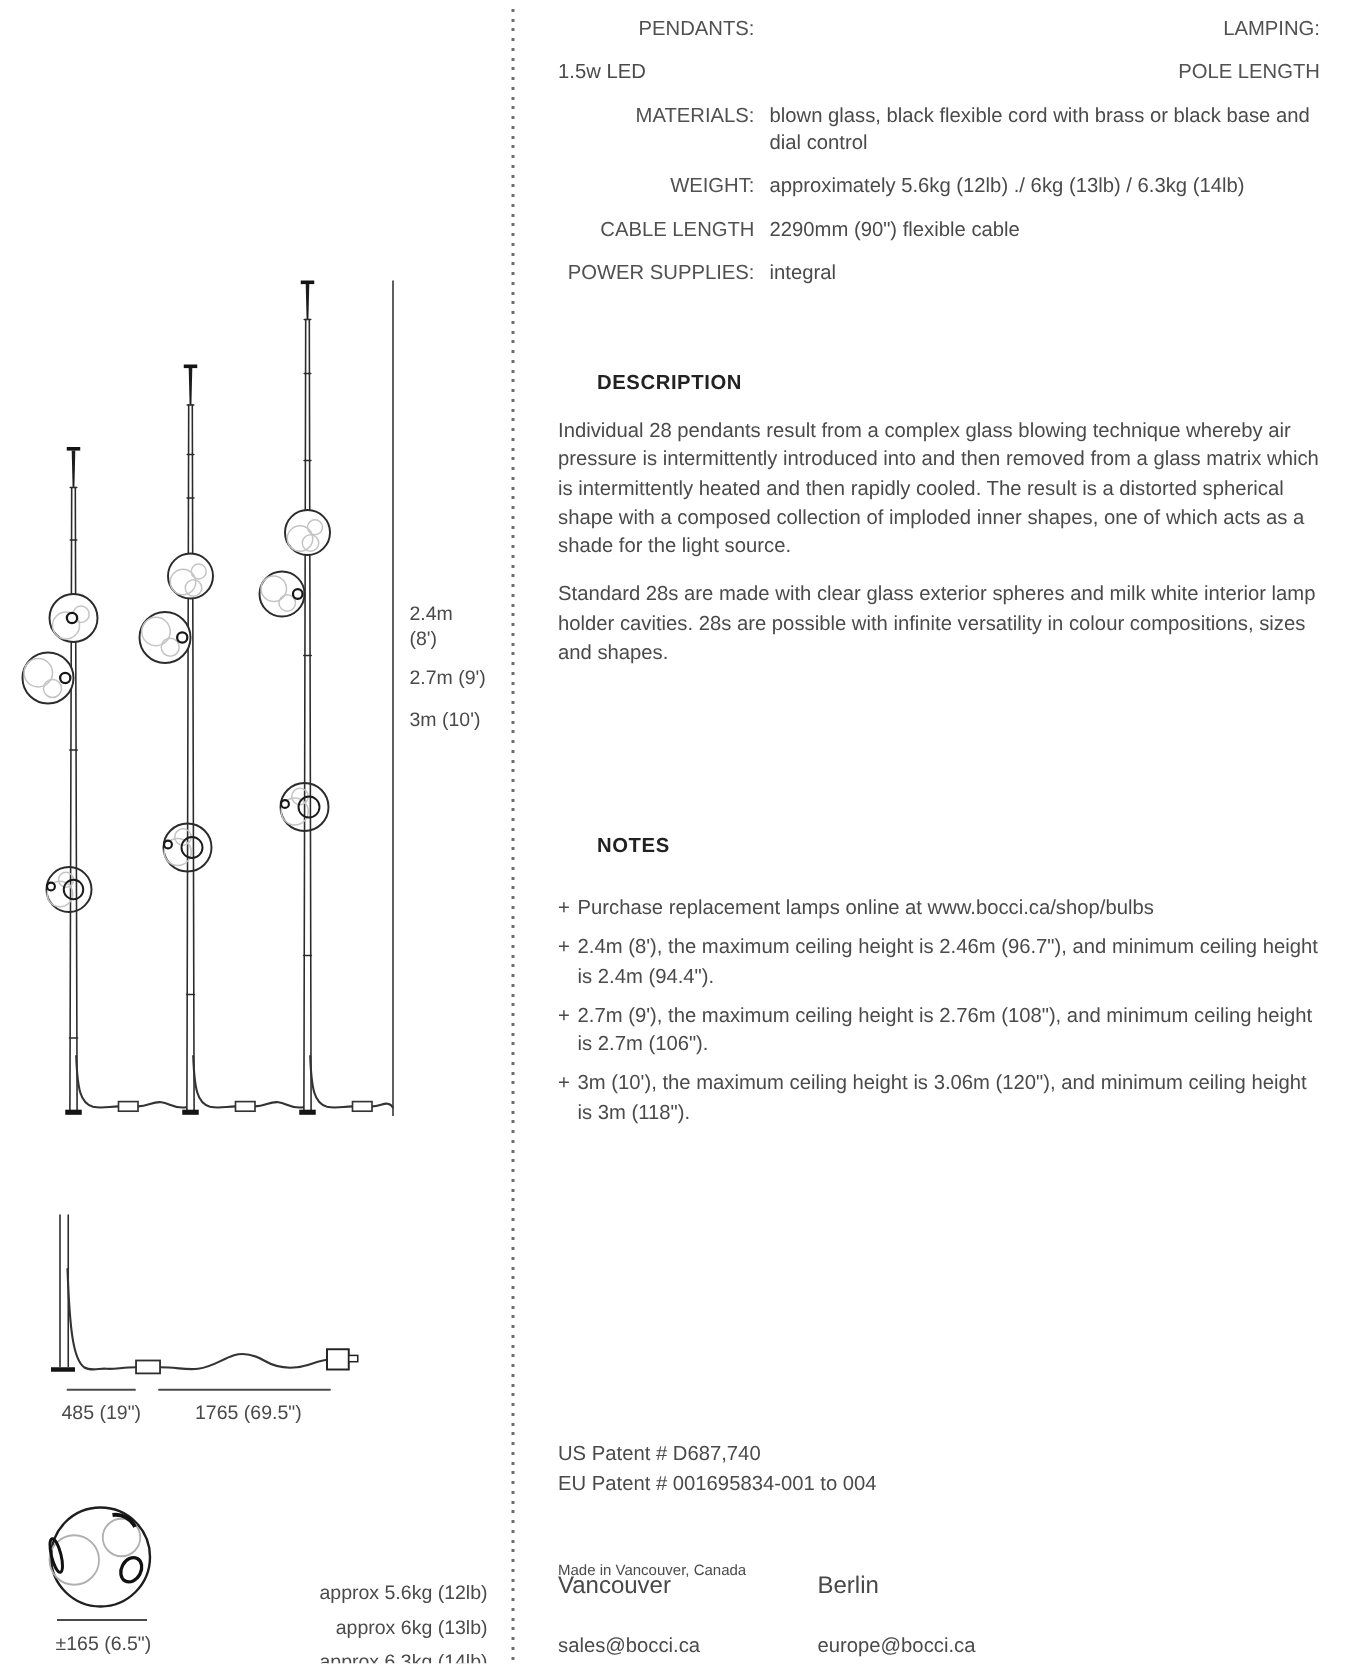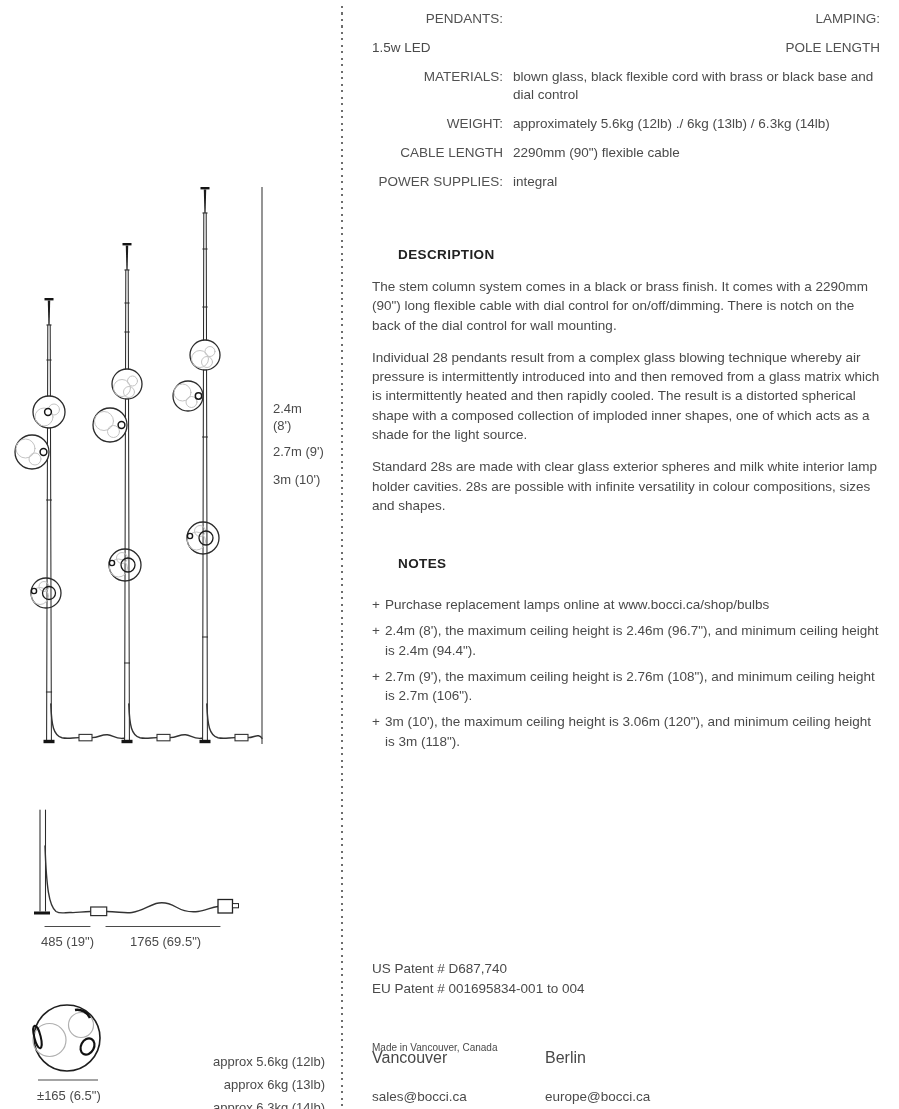--- a/index.html
+++ b/index.html
@@ -187,21 +187,20 @@
       <div class="spec-label">WEIGHT:</div>
       <div class="spec-value">approximately 5.6kg (12lb) ./ 6kg (13lb) / 6.3kg (14lb)</div>
       <div class="spec-label">CABLE LENGTH</div>
       <div class="spec-value">2290mm (90") flexible cable</div>
       <div class="spec-label">POWER SUPPLIES:</div>
       <div class="spec-value">integral</div>
     </div>
 
     <div class="description">
       <h3 class="section-heading">DESCRIPTION</h3>
-      <p class="body-par">The stem column system comes in a black or brass finish. It comes with a 2290mm (90") long flexible cable with dial control for on/off/dimming. There is notch on the back of the dial control for wall mounting.</p>
       <p class="body-par">Individual 28 pendants result from a complex glass blowing technique whereby air pressure is intermittently introduced into and then removed from a glass matrix which is intermittently heated and then rapidly cooled. The result is a distorted spherical shape with a composed collection of imploded inner shapes, one of which acts as a shade for the light source.</p>
       <p class="body-par">Standard 28s are made with clear glass exterior spheres and milk white interior lamp holder cavities. 28s are possible with infinite versatility in colour compositions, sizes and shapes.</p>
     </div>
 
     <div class="notes">
       <h3 class="section-heading">NOTES</h3>
       <div class="note-item">
         <span class="note-marker">+</span>
         <span>Purchase replacement lamps online at www.bocci.ca/shop/bulbs</span>
       </div>

